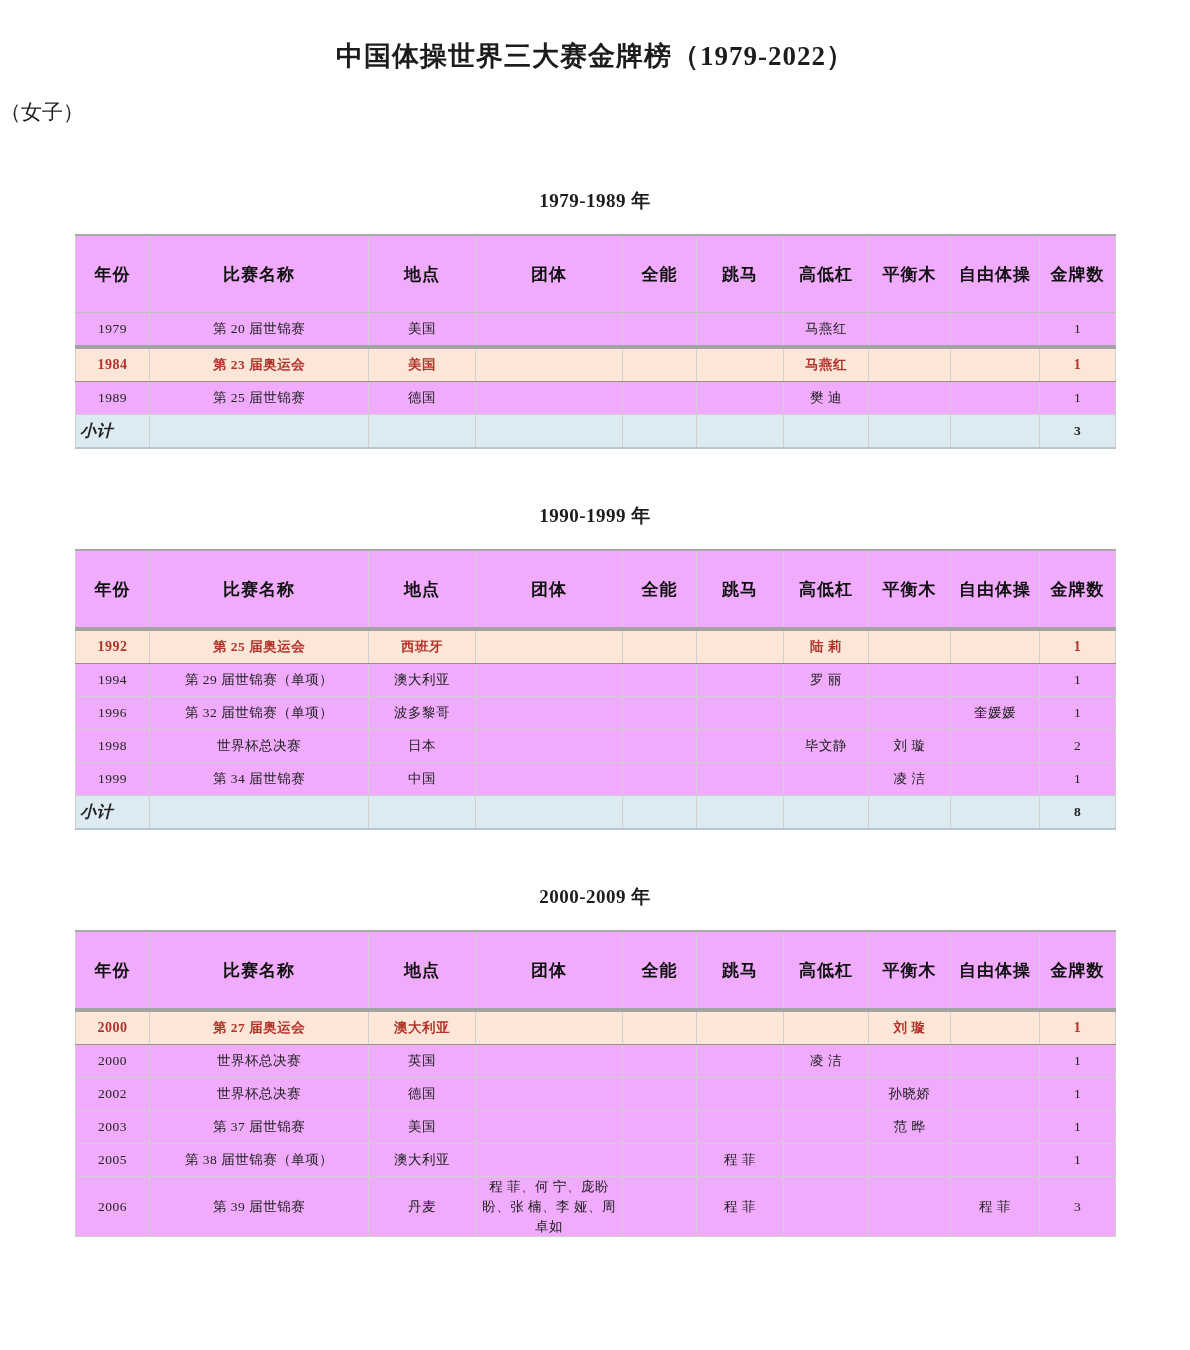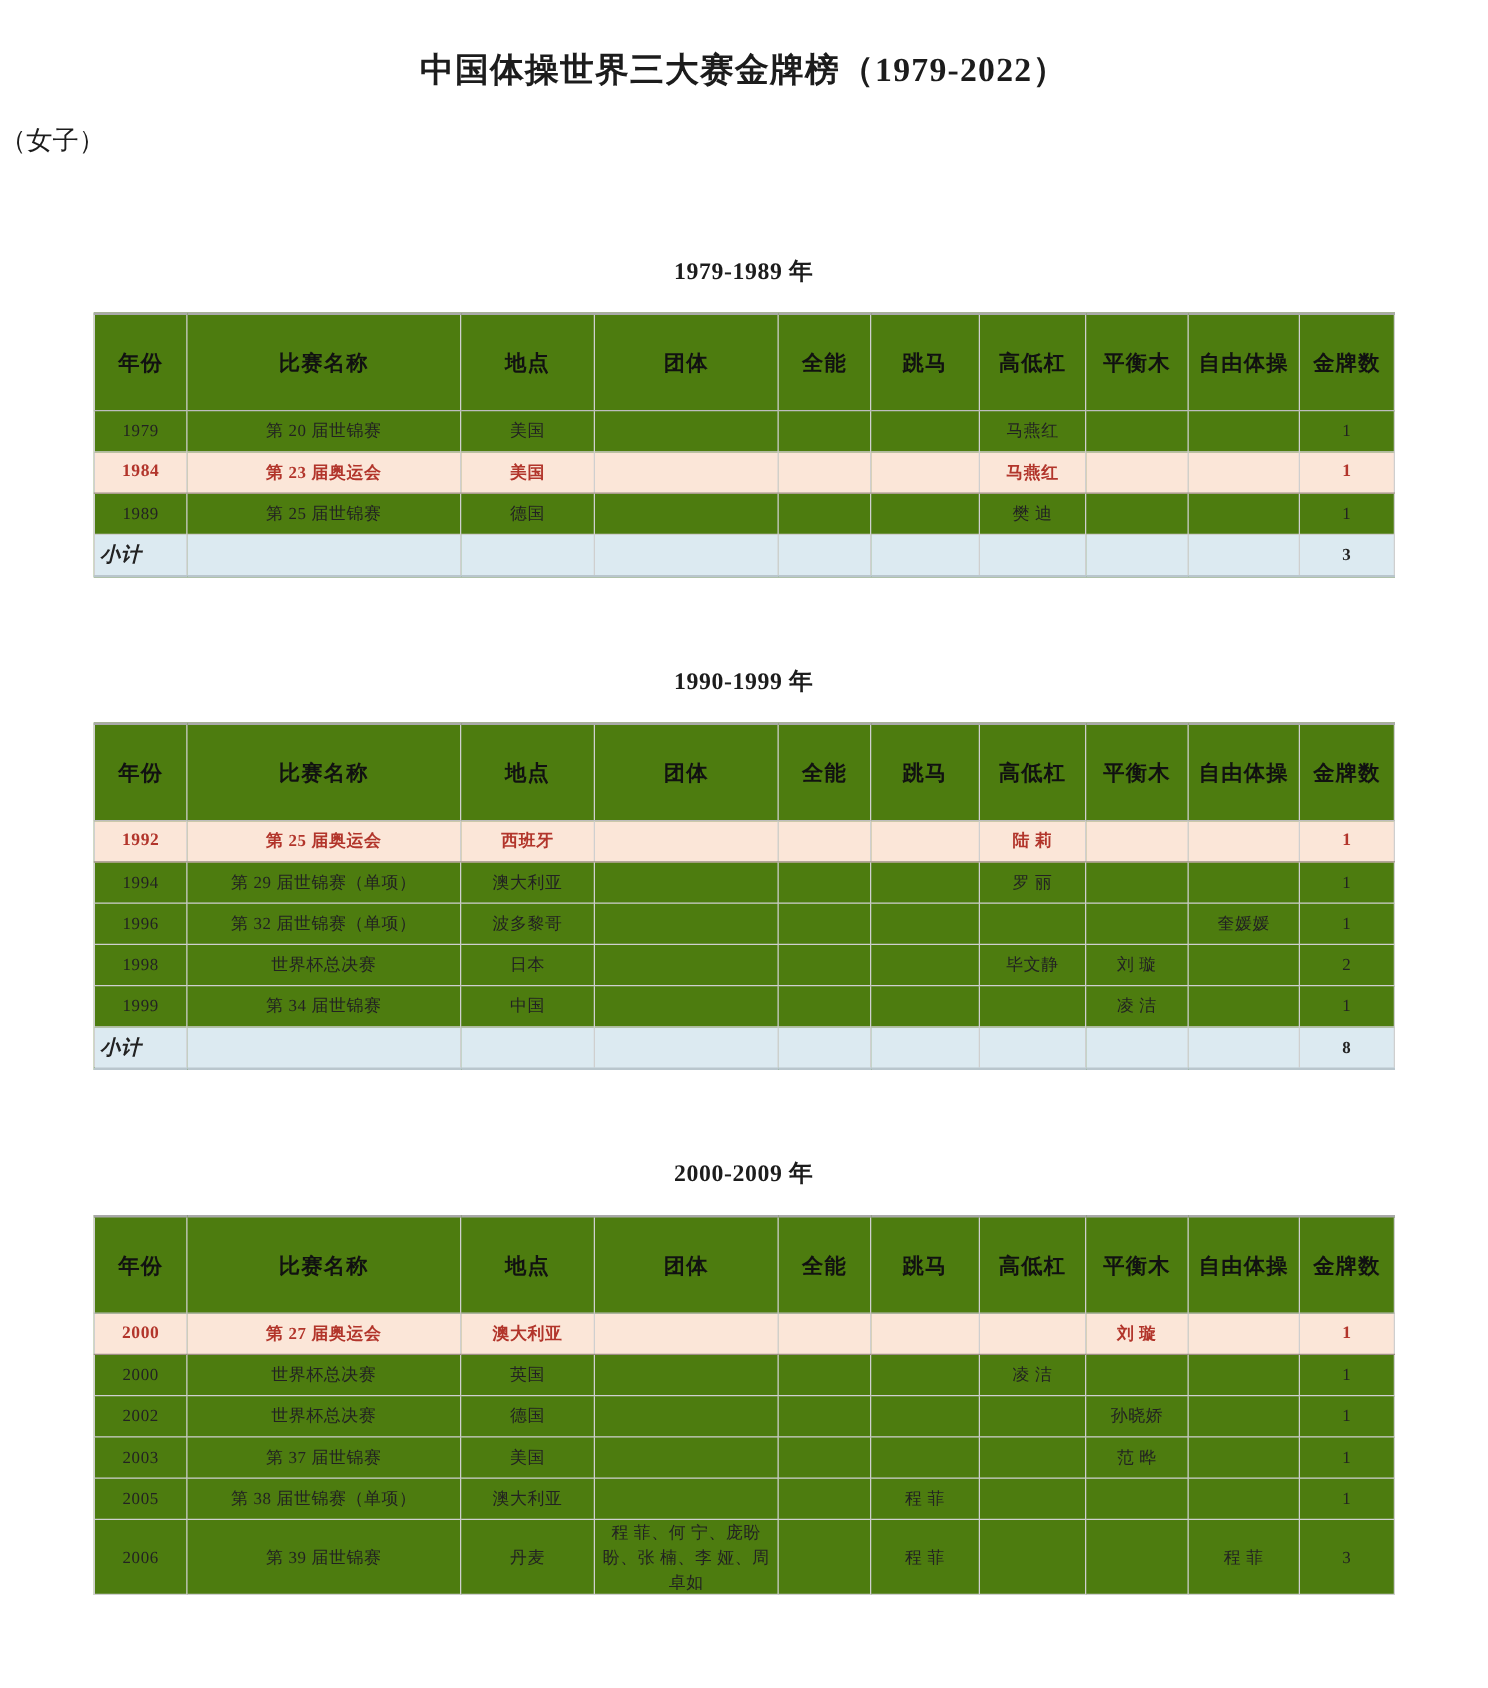--- a/index.html
+++ b/index.html
@@ -27,40 +27,40 @@
     color:#1c1c1c;
   }
   .doc-subtitle{
     text-align:left;
     font-size:21px;
     font-weight:400;
     padding-top:26px;
     color:#1c1c1c;
   }
   .section{
-    margin-top:16px;
+    margin-top:0;
   }
   .section-heading{
     text-align:center;
     font-size:19px;
     font-weight:700;
     letter-spacing:0.5px;
     color:#1c1c1c;
   }
   .table-wrap{
     margin:0 auto;
     width:1040px;
     padding-left:0;
   }
   table.gold-table{
     border-collapse:collapse;
     width:1040px;
     table-layout:fixed;
     font-size:13px;
-    background:#4d7c0f;
+    background:#f0abfc;
   }
   table.gold-table td,
   table.gold-table th{
     border:1px solid #cfcfcf;
     text-align:center;
     vertical-align:middle;
     padding:0 2px;
     color:#222;
     font-weight:400;
     word-break:break-all;
@@ -88,21 +88,21 @@
   col.c-vault{width:87px;}
   col.c-bars{width:85px;}
   col.c-beam{width:82px;}
   col.c-floor{width:89px;}
   col.c-total{width:76px;}
 
   tr.row-olympic td{
     background:#fbe6d8;
     color:#b2352b;
     font-weight:700;
-    border-top:1px solid #a3a3a3;
+    border-top:4px solid #a3a3a3;
     border-bottom:1px solid #9d8e84;
   }
   tr.row-subtotal td{
     background:#dceaf1;
     font-weight:700;
     font-size:15px;
     height:38px;
     border-top:1px solid #bcc9d0;
     border-bottom:2px solid #b9c6cd;
   }

